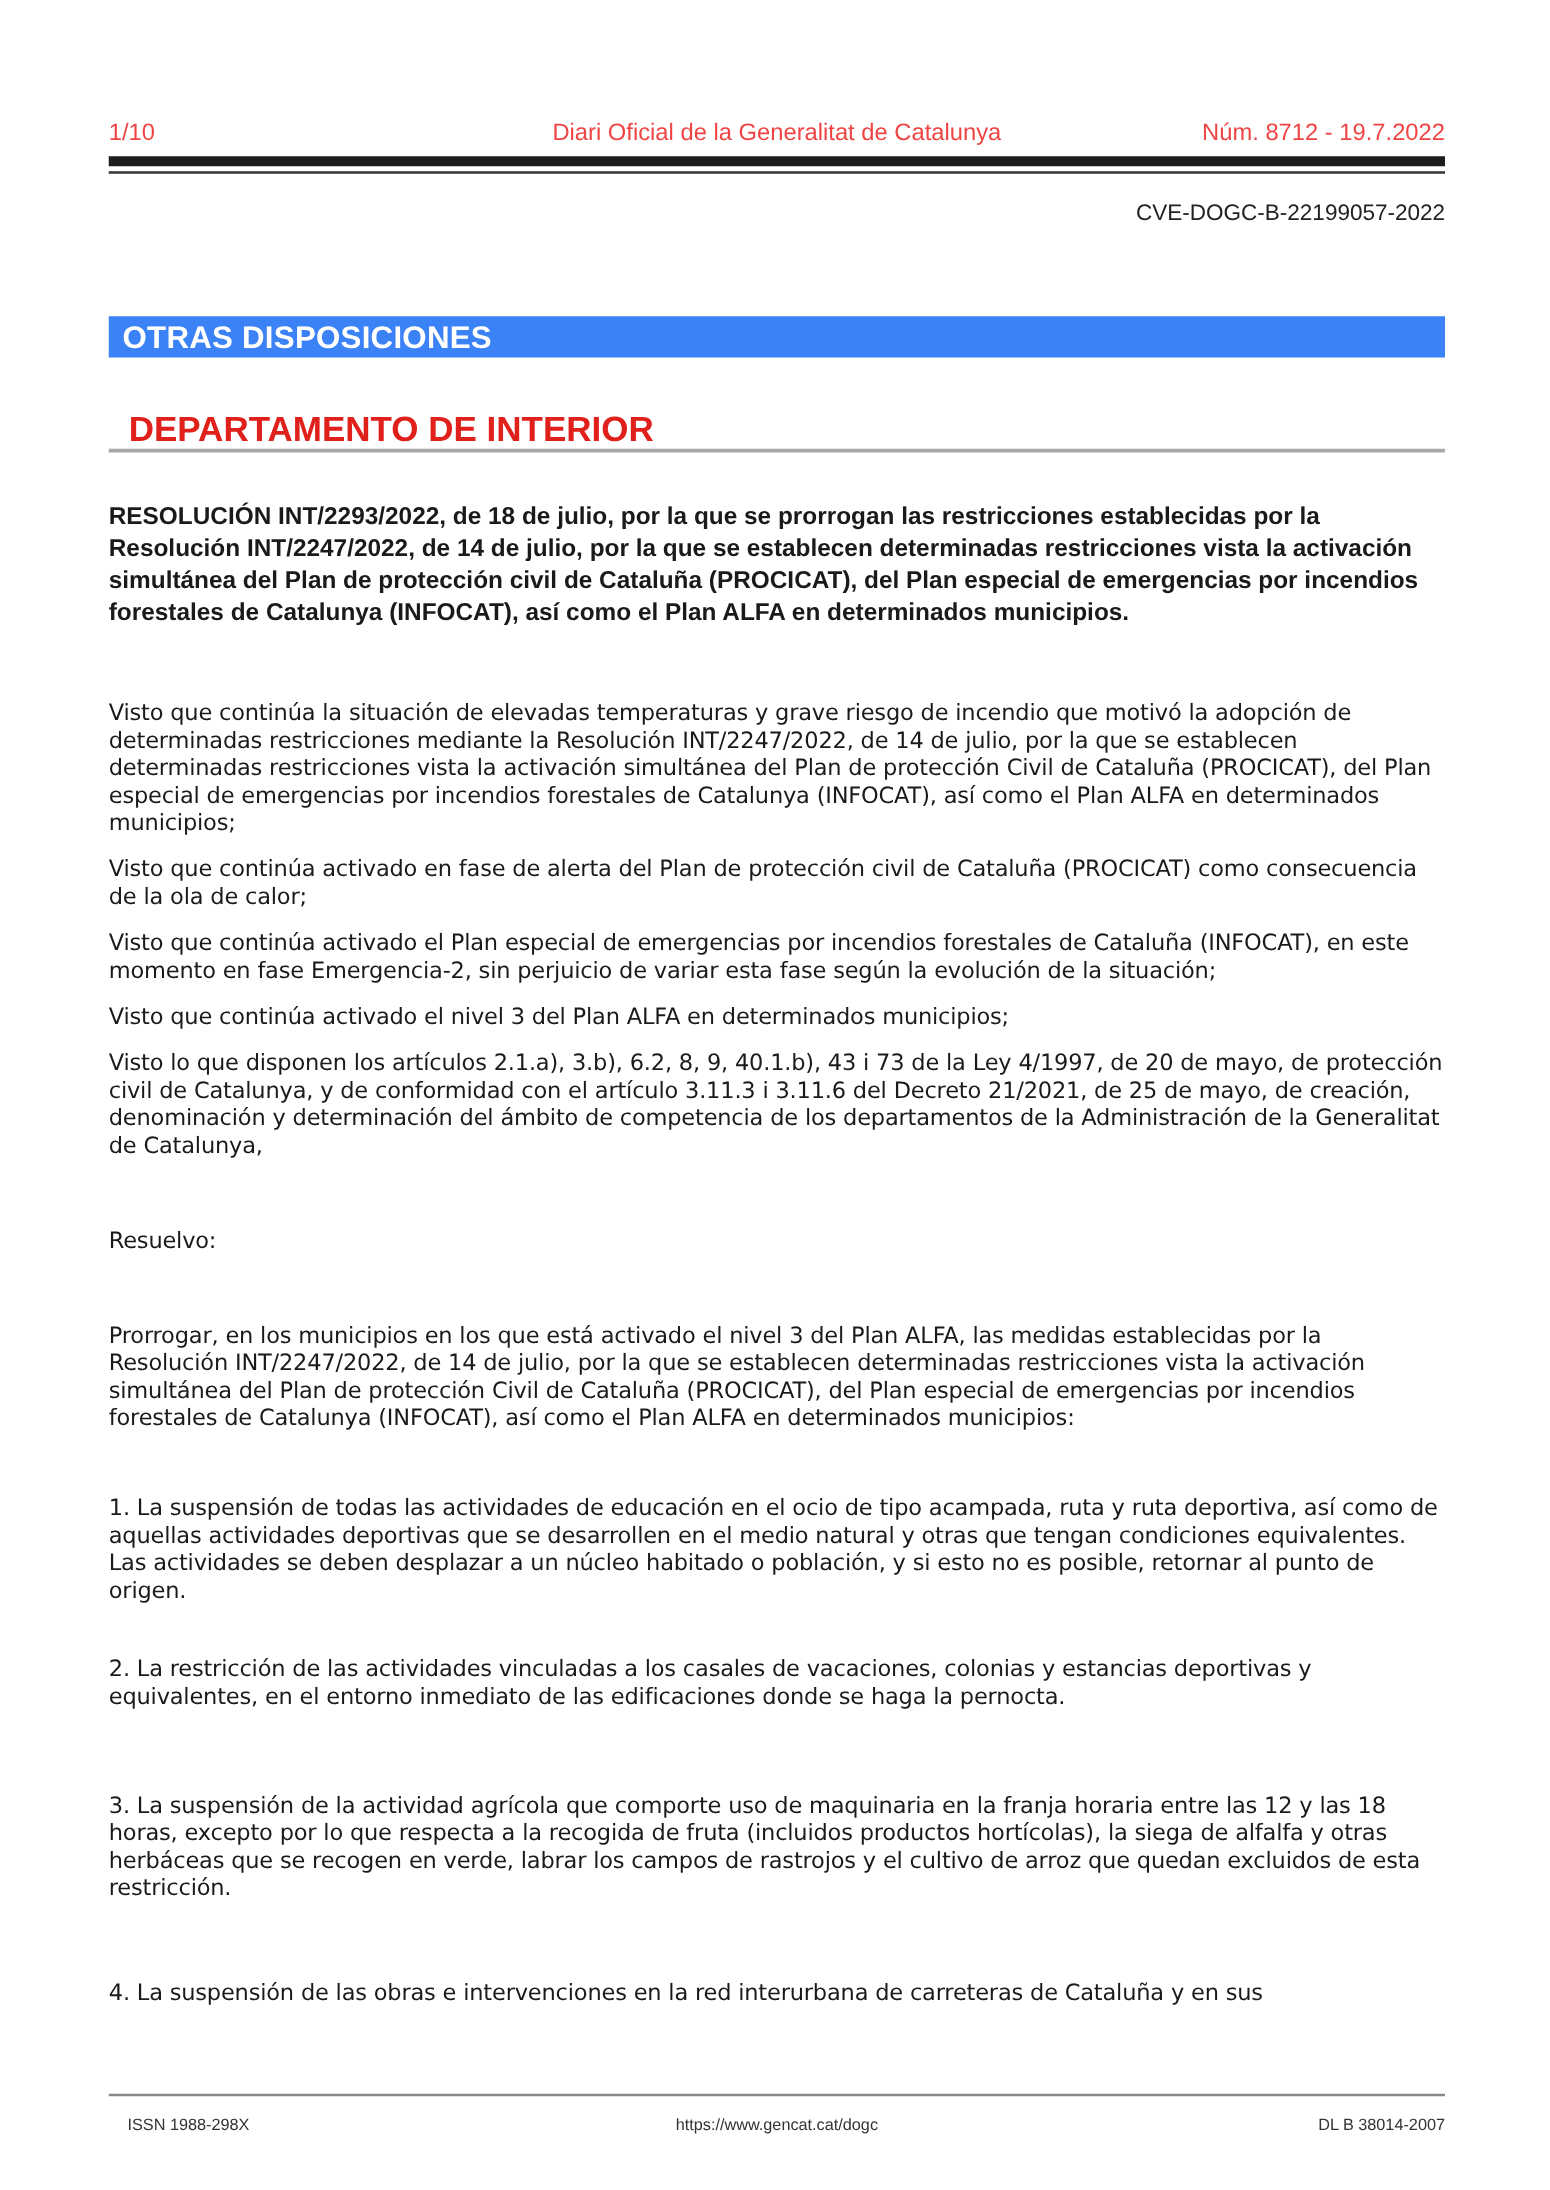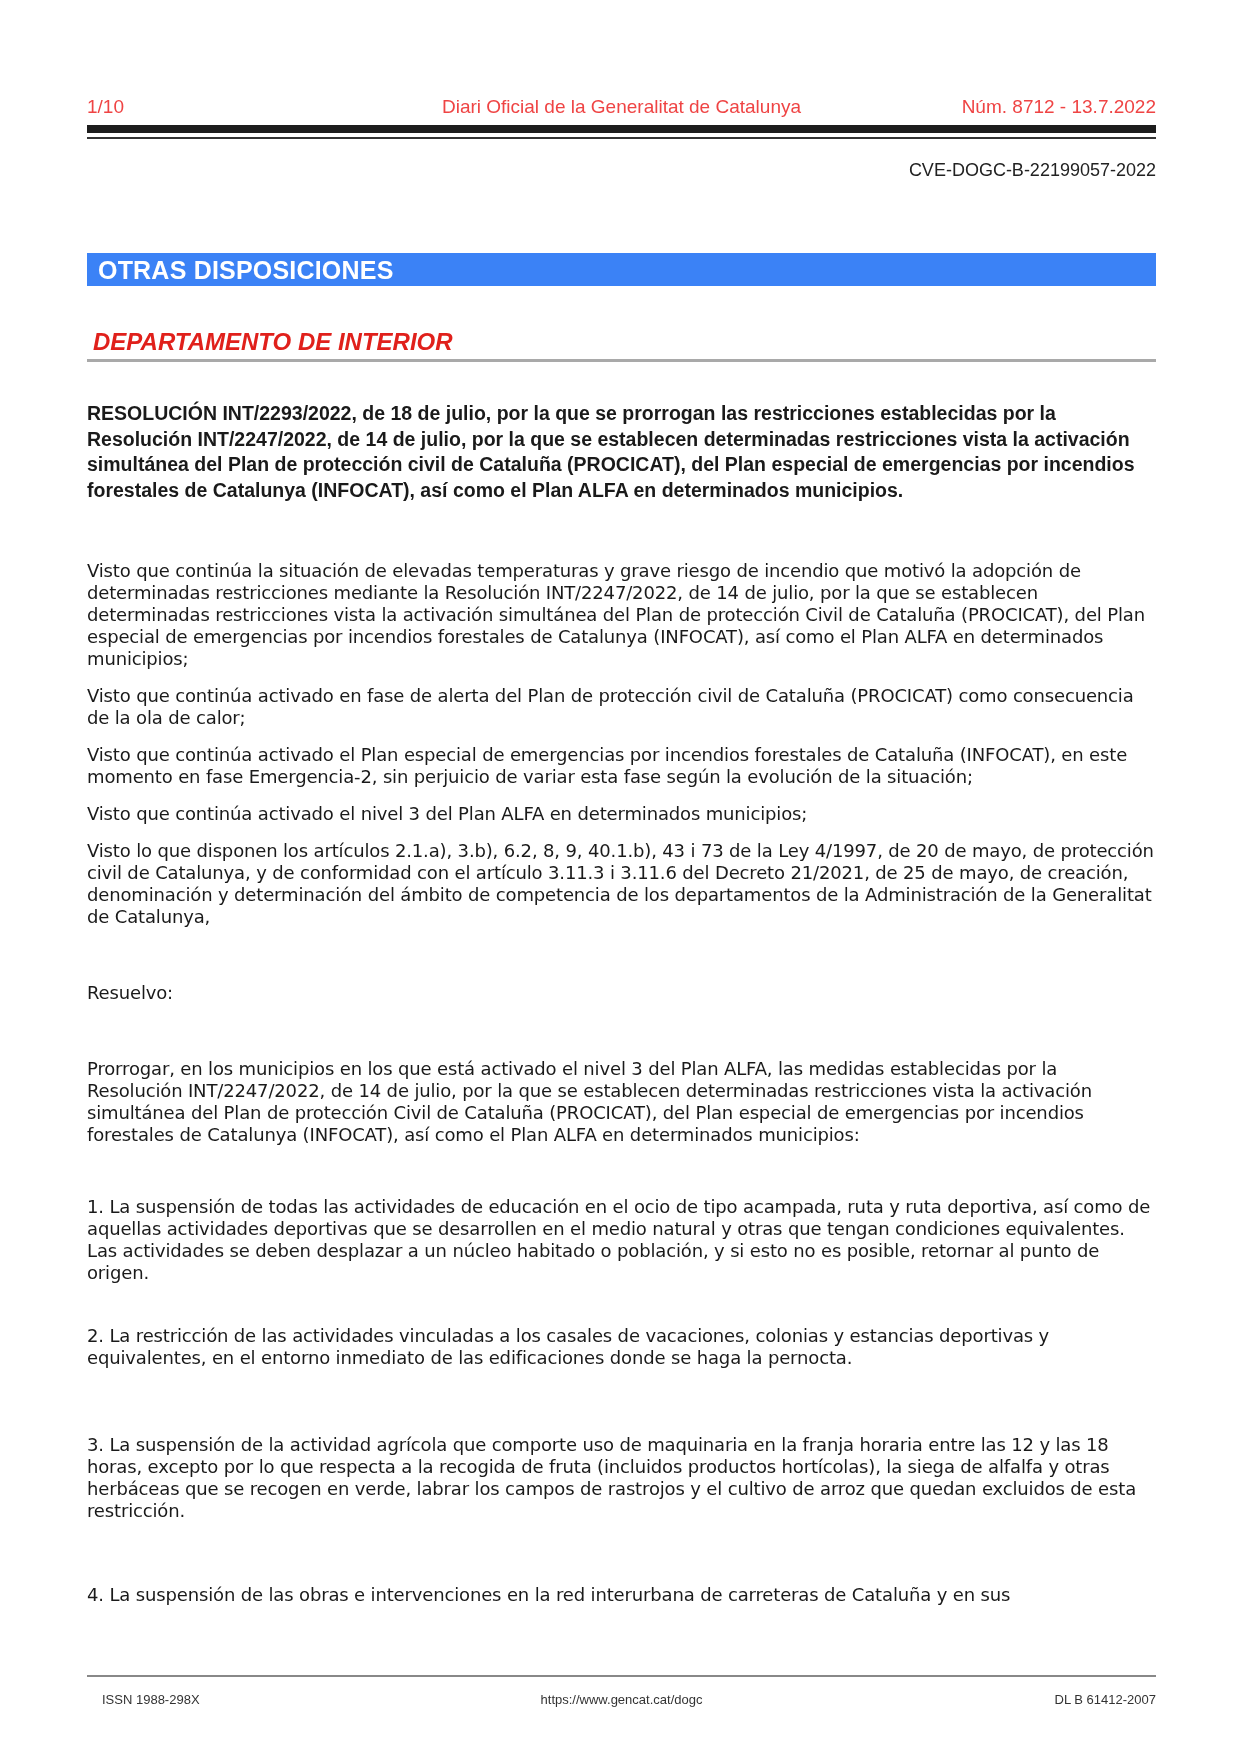--- a/index.html
+++ b/index.html
@@ -12,22 +12,22 @@
   .hdr .c { position: absolute; left: 0; width: 100%; text-align: center; top: 0; }
   .hdr .r { position: absolute; right: 0; top: 0; }
   .rule-thick { position: absolute; top: 125px; left: 0; width: 1069px; height: 8px; background: #1d1d1d; }
   .rule-thin { position: absolute; top: 137px; left: 0; width: 1069px; height: 2px; background: #333; }
   .cve { position: absolute; top: 160px; right: 0; font-family: "Liberation Sans", sans-serif; font-size: 18px; color: #222; }
 
   .section-bar { position: absolute; top: 253px; left: 0; width: 1069px; height: 33px; background: #3b82f6; }
   .section-bar span { position: absolute; left: 11px; top: 3px; font-family: "Liberation Sans", sans-serif;
          font-weight: bold; font-size: 25px; color: #ffffff; letter-spacing: 0.2px; }
 
-  .dept { position: absolute; top: 328px; left: 6px; font-family: "Liberation Sans", sans-serif;
-          font-weight: bold; font-size: 24px; color: #e0201b; font-style: italic; }
+  .dept { position: absolute; top: 328px; left: 16px; font-family: "Liberation Sans", sans-serif;
+          font-weight: bold; font-size: 28px; color: #e0201b; }
   .dept-rule { position: absolute; top: 359px; left: 0; width: 1069px; height: 3px; background: #a9a9a9; }
 
   .title { position: absolute; top: 401px; left: 0; width: 1069px; font-family: "Liberation Sans", sans-serif;
            font-weight: bold; font-size: 19.5px; line-height: 25.5px; color: #1a1a1a; margin: 0; }
 
   .body { position: absolute; left: 0; width: 1069px; font-family: "DejaVu Sans", sans-serif;
           font-size: 18px; line-height: 22px; color: #1a1a1a; margin: 0; letter-spacing: -0.15px; }
 
   .ftr-rule { position: absolute; top: 1675px; left: 0; width: 1069px; height: 2px; background: #888; }
   .ftr { position: absolute; top: 1692px; left: 0; width: 1069px; height: 16px;
@@ -37,21 +37,21 @@
   .ftr .r { position: absolute; right: 0; }
 </style>
 </head>
 <body>
 
 <div class="page">
 
   <div class="hdr">
     <span class="l">1/10</span>
     <span class="c">Diari Oficial de la Generalitat de Catalunya</span>
-    <span class="r">Núm. 8712 - 13.7.2022</span>
+    <span class="r">Núm. 8712 - 19.7.2022</span>
   </div>
   <div class="rule-thick"></div>
   <div class="rule-thin"></div>
   <div class="cve">CVE-DOGC-B-22199057-2022</div>
 
   <div class="section-bar">
     <span>OTRAS DISPOSICIONES</span>
   </div>
 
   <div class="dept">DEPARTAMENTO DE INTERIOR</div>
@@ -71,16 +71,16 @@
 
   <p class="body" style="top:1196px;">1. La suspensión de todas las actividades de educación en el ocio de tipo acampada, ruta y ruta deportiva, así como de aquellas actividades deportivas que se desarrollen en el medio natural y otras que tengan condiciones equivalentes. Las actividades se deben desplazar a un núcleo habitado o población, y si esto no es posible, retornar al punto de origen.</p>
   <p class="body" style="top:1325px;">2. La restricción de las actividades vinculadas a los casales de vacaciones, colonias y estancias deportivas y equivalentes, en el entorno inmediato de las edificaciones donde se haga la pernocta.</p>
   <p class="body" style="top:1434px;">3. La suspensión de la actividad agrícola que comporte uso de maquinaria en la franja horaria entre las 12 y las 18 horas, excepto por lo que respecta a la recogida de fruta (incluidos productos hortícolas), la siega de alfalfa y otras herbáceas que se recogen en verde, labrar los campos de rastrojos y el cultivo de arroz que quedan excluidos de esta restricción.</p>
   <p class="body" style="top:1584px;">4. La suspensión de las obras e intervenciones en la red interurbana de carreteras de Cataluña y en sus</p>
 
   <div class="ftr-rule"></div>
   <div class="ftr">
     <span class="l">ISSN 1988-298X</span>
     <span class="c">https://www.gencat.cat/dogc</span>
-    <span class="r">DL B 61412-2007</span>
+    <span class="r">DL B 38014-2007</span>
   </div>
 
 </div>
 
 </body></html>

